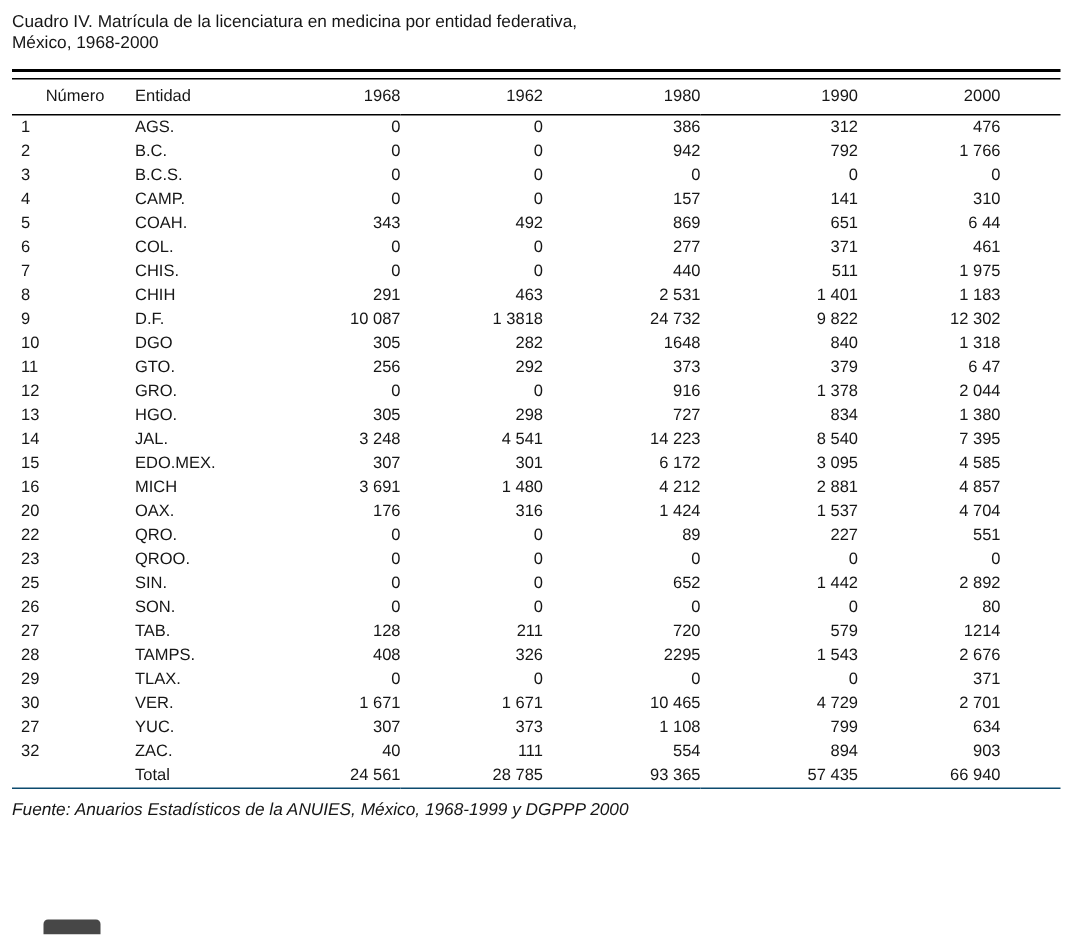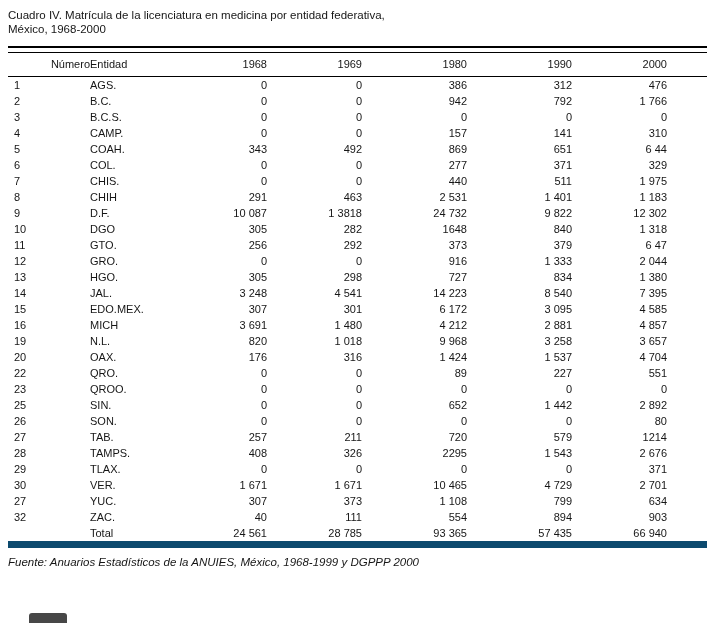--- a/index.html
+++ b/index.html
@@ -39,24 +39,24 @@
   }
   td {
     height: 16px;
     line-height: 16px;
     padding: 0;
     white-space: nowrap;
     overflow: hidden;
   }
   .left  { text-align: left; }
   .right { text-align: right; }
-  th:first-child { padding-left: 2px; text-align: right; }
+  th:first-child { padding-left: 2px; text-align: center; }
   td:first-child { padding-left: 6px; }
   th:last-child, td:last-child { padding-right: 40px; }
-  .total-row td { border-bottom: 7px solid #0c4a6e; }
+  .total-row td { border-bottom: 1px solid #0c4a6e; }
   .source {
     margin-top: 7px;
     font-style: italic;
     font-size: 11.5px;
     line-height: 14px;
   }
   .artifact {
     position: absolute;
     left: 29px;
     bottom: 0;
@@ -86,21 +86,21 @@
       <col style="width:95px">
       <col style="width:105px">
       <col style="width:105px">
       <col style="width:135px">
     </colgroup>
     <thead>
       <tr>
           <th class="left">Número</th>
           <th class="left">Entidad</th>
           <th class="right">1968</th>
-          <th class="right">1969</th>
+          <th class="right">1962</th>
           <th class="right">1980</th>
           <th class="right">1990</th>
           <th class="right">2000</th>
         </tr>
     </thead>
     <tbody>
         <tr>
           <td class="left">1</td>
           <td class="left">AGS.</td>
           <td class="right">0</td>
@@ -145,21 +145,21 @@
           <td class="right">651</td>
           <td class="right">6 44</td>
         </tr>
         <tr>
           <td class="left">6</td>
           <td class="left">COL.</td>
           <td class="right">0</td>
           <td class="right">0</td>
           <td class="right">277</td>
           <td class="right">371</td>
-          <td class="right">329</td>
+          <td class="right">461</td>
         </tr>
         <tr>
           <td class="left">7</td>
           <td class="left">CHIS.</td>
           <td class="right">0</td>
           <td class="right">0</td>
           <td class="right">440</td>
           <td class="right">511</td>
           <td class="right">1 975</td>
         </tr>
@@ -198,21 +198,21 @@
           <td class="right">373</td>
           <td class="right">379</td>
           <td class="right">6 47</td>
         </tr>
         <tr>
           <td class="left">12</td>
           <td class="left">GRO.</td>
           <td class="right">0</td>
           <td class="right">0</td>
           <td class="right">916</td>
-          <td class="right">1 333</td>
+          <td class="right">1 378</td>
           <td class="right">2 044</td>
         </tr>
         <tr>
           <td class="left">13</td>
           <td class="left">HGO.</td>
           <td class="right">305</td>
           <td class="right">298</td>
           <td class="right">727</td>
           <td class="right">834</td>
           <td class="right">1 380</td>
@@ -238,29 +238,20 @@
         <tr>
           <td class="left">16</td>
           <td class="left">MICH</td>
           <td class="right">3 691</td>
           <td class="right">1 480</td>
           <td class="right">4 212</td>
           <td class="right">2 881</td>
           <td class="right">4 857</td>
         </tr>
         <tr>
-          <td class="left">19</td>
-          <td class="left">N.L.</td>
-          <td class="right">820</td>
-          <td class="right">1 018</td>
-          <td class="right">9 968</td>
-          <td class="right">3 258</td>
-          <td class="right">3 657</td>
-        </tr>
-        <tr>
           <td class="left">20</td>
           <td class="left">OAX.</td>
           <td class="right">176</td>
           <td class="right">316</td>
           <td class="right">1 424</td>
           <td class="right">1 537</td>
           <td class="right">4 704</td>
         </tr>
         <tr>
           <td class="left">22</td>
@@ -294,21 +285,21 @@
           <td class="left">SON.</td>
           <td class="right">0</td>
           <td class="right">0</td>
           <td class="right">0</td>
           <td class="right">0</td>
           <td class="right">80</td>
         </tr>
         <tr>
           <td class="left">27</td>
           <td class="left">TAB.</td>
-          <td class="right">257</td>
+          <td class="right">128</td>
           <td class="right">211</td>
           <td class="right">720</td>
           <td class="right">579</td>
           <td class="right">1214</td>
         </tr>
         <tr>
           <td class="left">28</td>
           <td class="left">TAMPS.</td>
           <td class="right">408</td>
           <td class="right">326</td>

